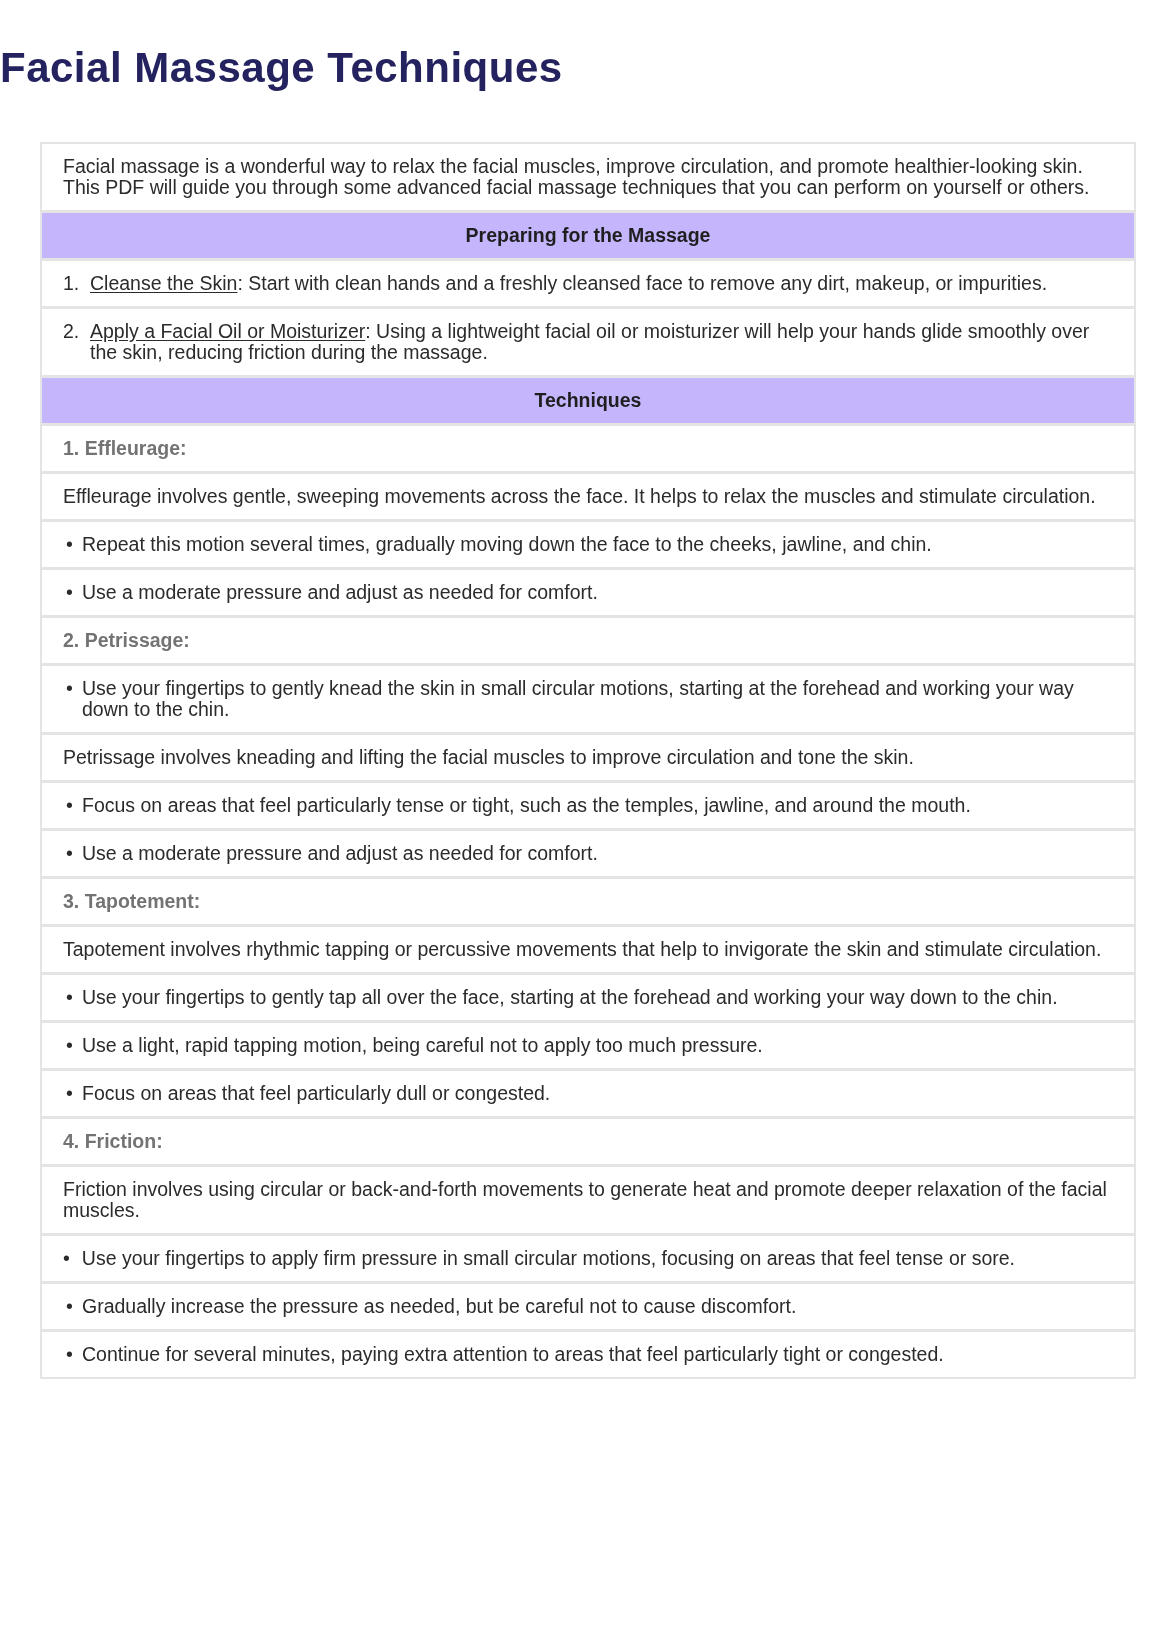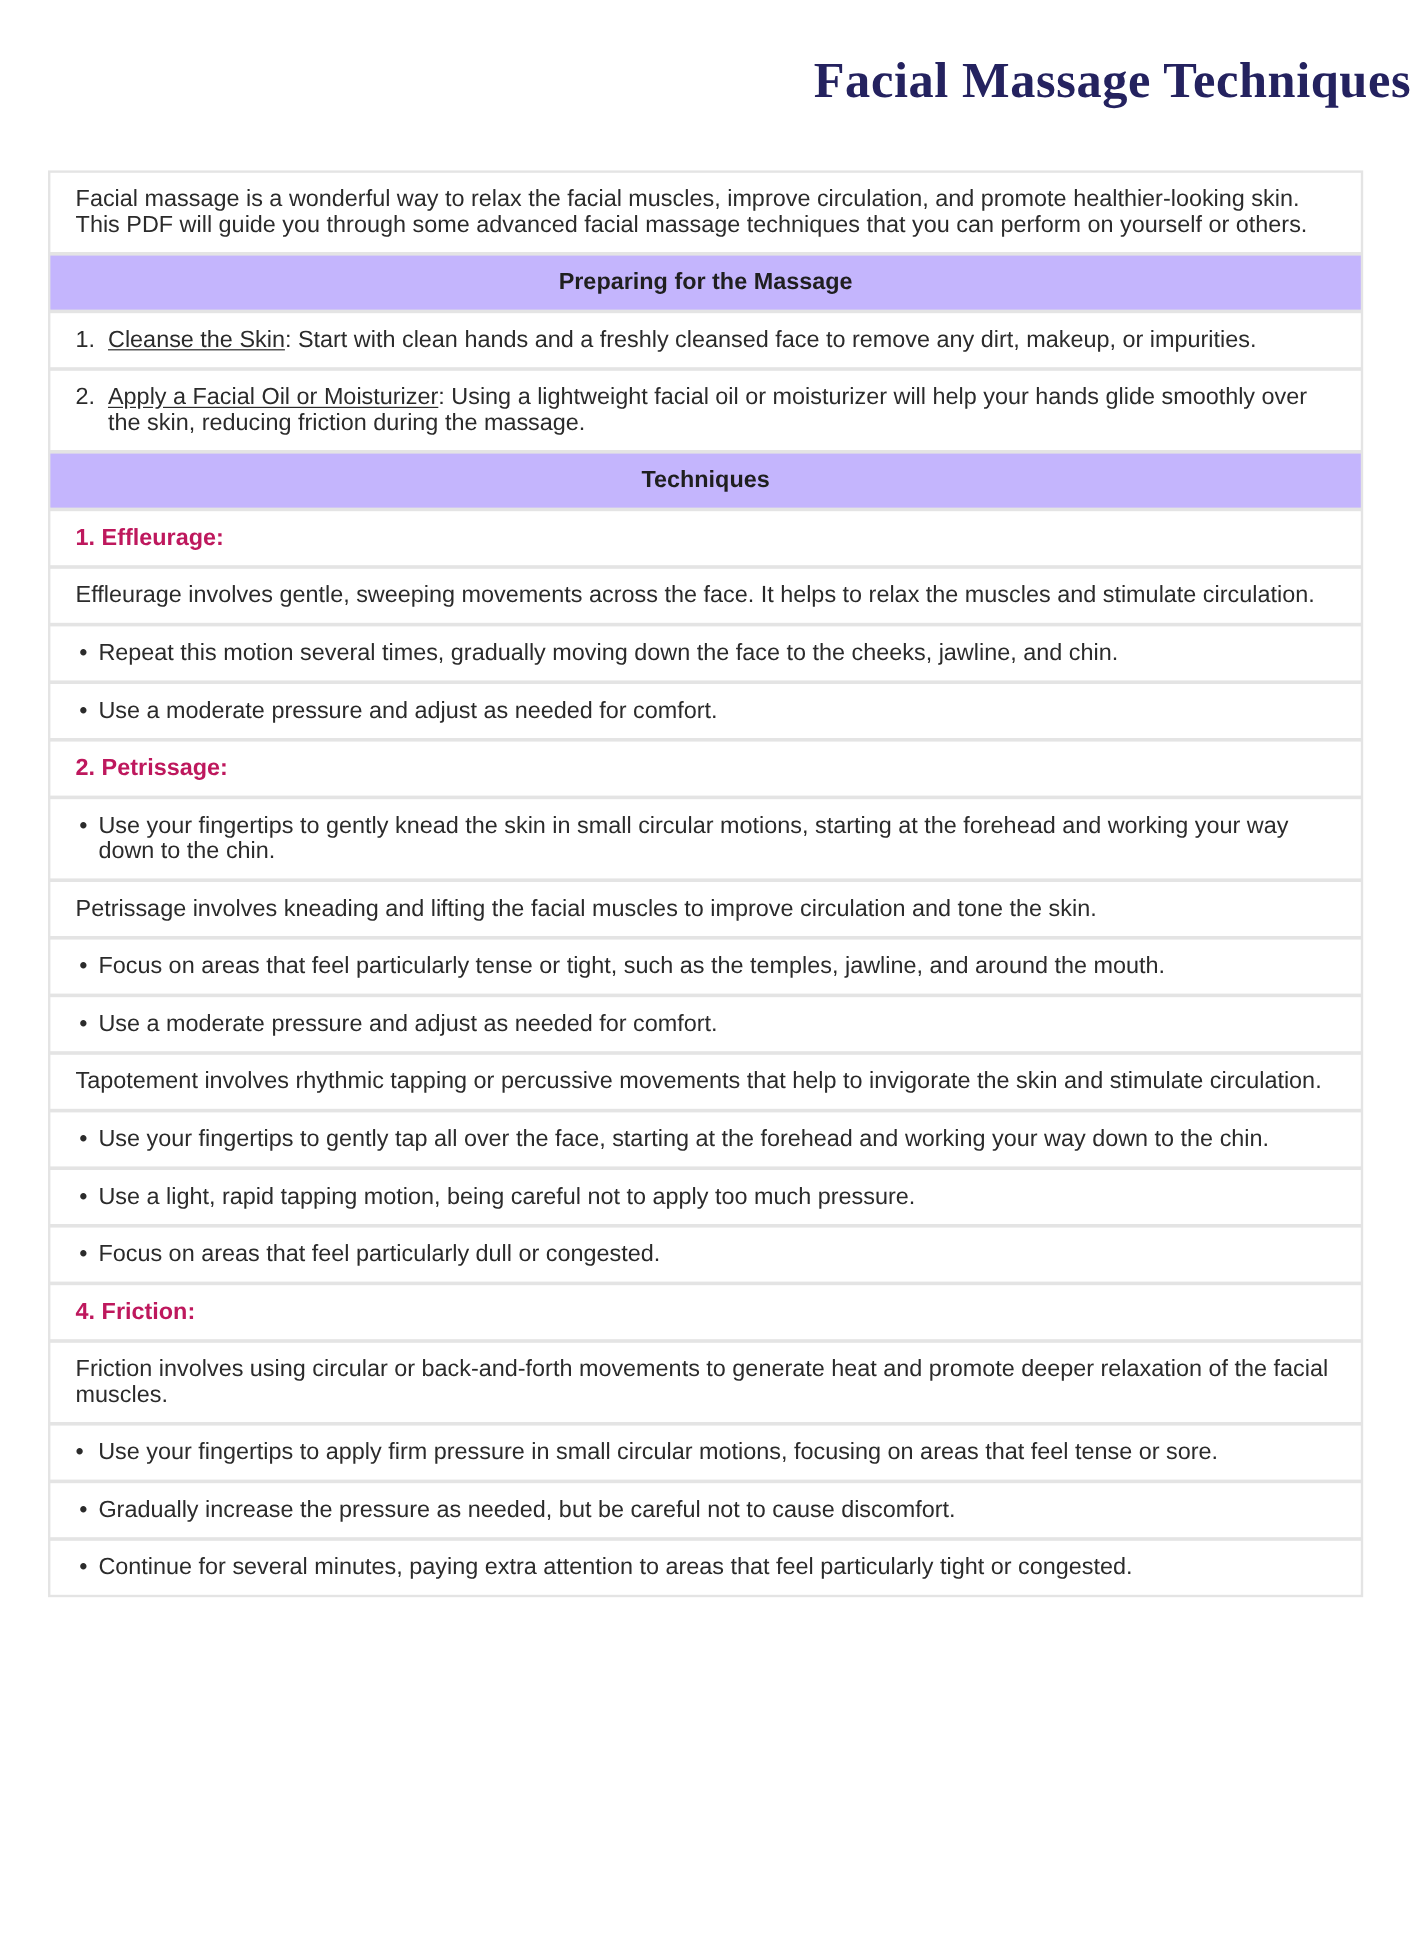--- a/index.html
+++ b/index.html
@@ -8,27 +8,26 @@
     background: #ffffff;
     font-family: "Liberation Sans", "DejaVu Sans", sans-serif;
   }
   body {
     width: 1176px;
     height: 1630px;
     overflow: hidden;
   }
   .page-title {
     margin: 44px 0 0 0;
-    text-align: right;
+    text-align: left;
     font-size: 42px;
     line-height: 48px;
     font-weight: 700;
     color: #24225f;
     letter-spacing: 0.5px;
-    font-family: Liberation Serif, serif;
   }
   .doc {
     box-sizing: border-box;
     margin: 50px auto 0 auto;
     width: 1096px;
     background: #e4e4e4;           
     padding: 2px;
     display: flex;
     flex-direction: column;
     gap: 3px;
@@ -42,21 +41,21 @@
     color: #2b2b2b;
   }
   .row.header {
     background: #c4b5fd;
     font-weight: 700;
     color: #1f1f1f;
     text-align: center;
   }
   .row.subhead {
     font-weight: 700;
-    color: #be185d;
+    color: #737373;
   }
   .row.olitem {
     position: relative;
     padding-left: 48px;
   }
   .row.olitem .num {
     position: absolute;
     left: 21px;
     top: 12px;
   }
@@ -107,20 +106,21 @@
   <div class="row">Effleurage involves gentle, sweeping movements across the face. It helps to relax the muscles and stimulate circulation.</div>
   <div class="row bullet">Repeat this motion several times, gradually moving down the face to the cheeks, jawline, and chin.</div>
   <div class="row bullet">Use a moderate pressure and adjust as needed for comfort.</div>
 
   <div class="row subhead">2. Petrissage:</div>
   <div class="row bullet">Use your fingertips to gently knead the skin in small circular motions, starting at the forehead and working your way down to the chin.</div>
   <div class="row">Petrissage involves kneading and lifting the facial muscles to improve circulation and tone the skin.</div>
   <div class="row bullet">Focus on areas that feel particularly tense or tight, such as the temples, jawline, and around the mouth.</div>
   <div class="row bullet">Use a moderate pressure and adjust as needed for comfort.</div>
 
+  <div class="row subhead">3. Tapotement:</div>
   <div class="row">Tapotement involves rhythmic tapping or percussive movements that help to invigorate the skin and stimulate circulation.</div>
   <div class="row bullet">Use your fingertips to gently tap all over the face, starting at the forehead and working your way down to the chin.</div>
   <div class="row bullet">Use a light, rapid tapping motion, being careful not to apply too much pressure.</div>
   <div class="row bullet">Focus on areas that feel particularly dull or congested.</div>
 
   <div class="row subhead">4. Friction:</div>
   <div class="row">Friction involves using circular or back-and-forth movements to generate heat and promote deeper relaxation of the facial muscles.</div>
   <div class="row bullet flat">Use your fingertips to apply firm pressure in small circular motions, focusing on areas that feel tense or sore.</div>
   <div class="row bullet">Gradually increase the pressure as needed, but be careful not to cause discomfort.</div>
   <div class="row bullet">Continue for several minutes, paying extra attention to areas that feel particularly tight or congested.</div>

